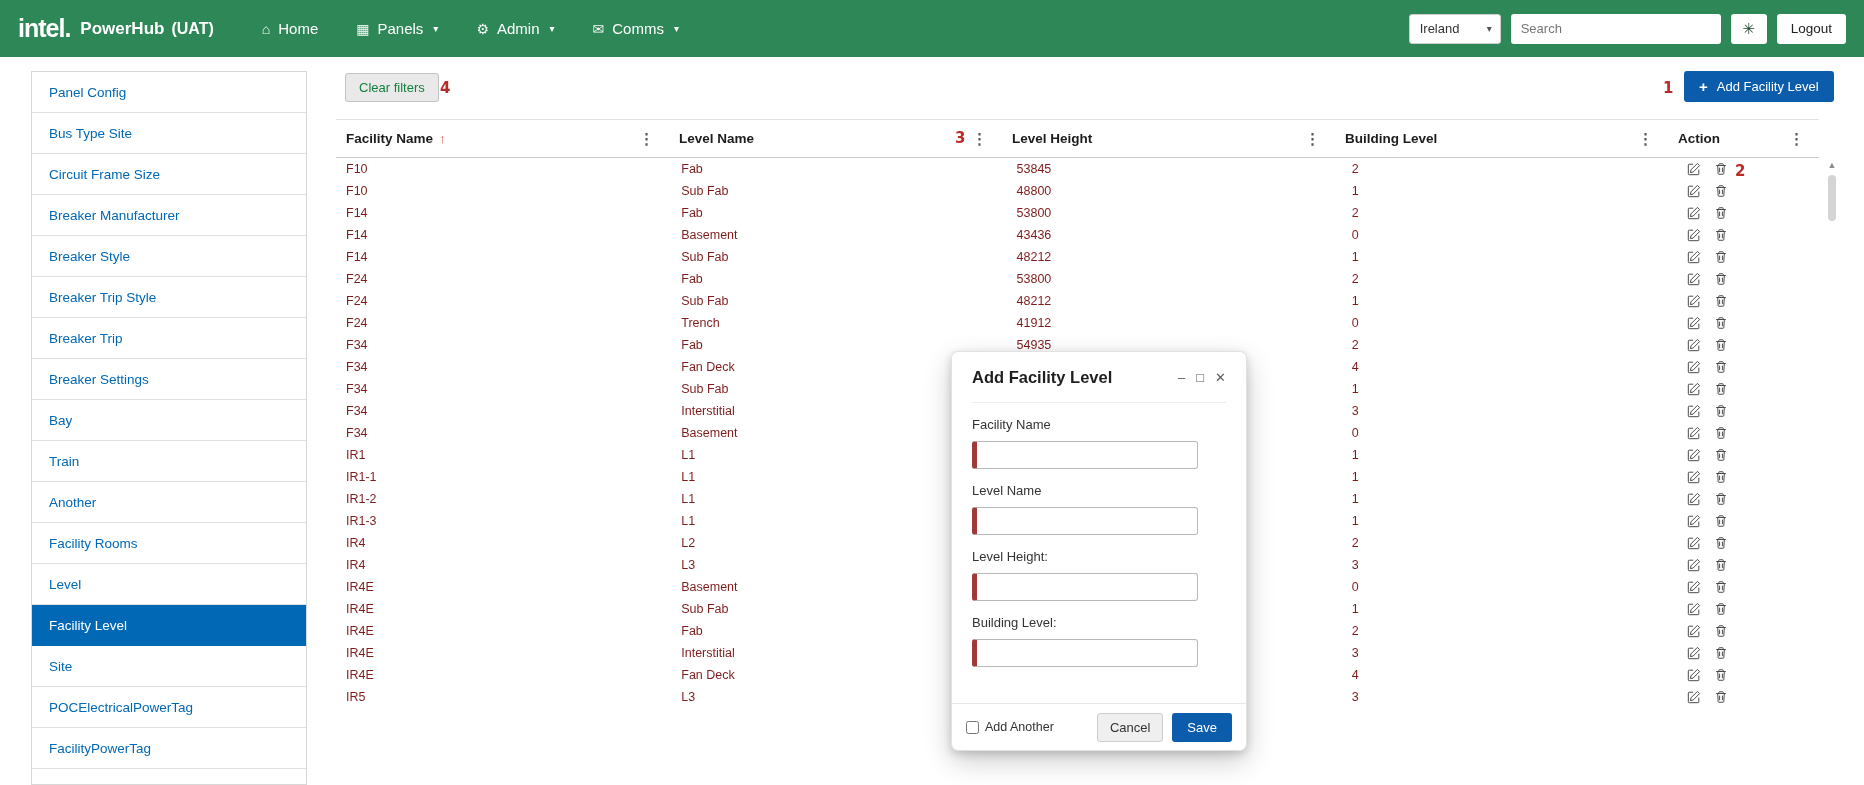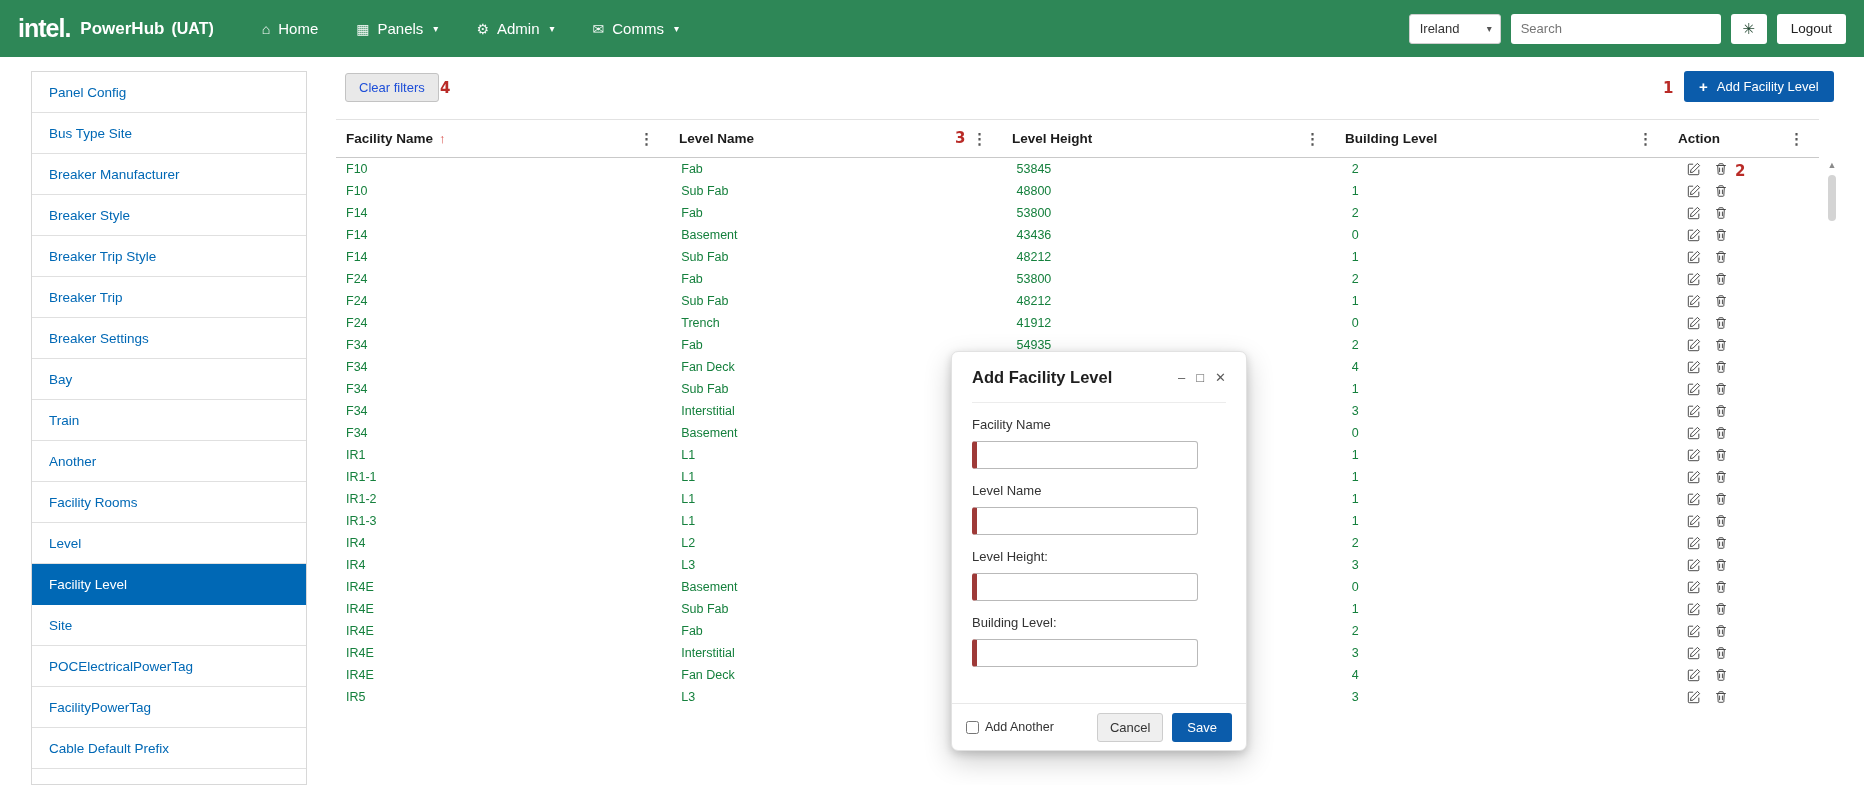--- a/index.html
+++ b/index.html
@@ -30,36 +30,36 @@
 
   
   .sidebar { position:absolute; left:31px; top:71px; width:276px; height:714px;
     border:1px solid #d8d8d8; overflow:hidden; background:#fff; }
   .side-item { height:41px; display:flex; align-items:center; padding:0 17px; font-size:13.5px;
     color:#0068b5; border-bottom:1px solid #e0e0e0; cursor:pointer; background:#fff; }
   .side-item.active { background:#0068b5; color:#fff; border-bottom-color:#0068b5; }
 
   
   .clear-filters { position:absolute; left:345px; top:73px; height:29px; padding:0 13px;
-    background:#e9e9e9; border:1px solid #c3c3c3; border-radius:3px; font-size:13px; color:#1d4ed8;
+    background:#e9e9e9; border:1px solid #c3c3c3; border-radius:3px; font-size:13px; color:#15803d;
     cursor:pointer; font-family:"Liberation Sans",sans-serif; }
   .add-btn { position:absolute; left:1684px; top:71px; height:31px; padding:0 15px;
     background:#0b5cab; color:#fff; border:none; border-radius:3px; font-size:13px;
     display:flex; align-items:center; gap:9px; cursor:pointer; font-family:"Liberation Sans",sans-serif; }
   .add-plus { font-size:15px; font-weight:bold; }
 
   
   .table { position:absolute; left:336px; top:119px; width:1483px; }
   .thead { display:flex; height:39px; border-top:1px solid #e2e2e2; border-bottom:1px solid #c9c9c9;
     align-items:center; background:#fff; }
   .th { display:flex; align-items:center; justify-content:space-between; height:100%;
     padding:0 12px 0 10px; font-weight:bold; font-size:13.5px; color:#1c1c1c;gap:39px; }
   .sort-arrow { color:#d9534f; font-weight:bold; margin-left:6px; font-size:13px; cursor:pointer; }
   .kebab { color:#555; font-size:15px; cursor:pointer; padding:0 3px; }
-  .row { display:flex; height:22px; align-items:center; font-size:12.5px; color:#15803d;gap:24px; }
+  .row { display:flex; height:22px; align-items:center; font-size:12.5px; color:#7f1d1d;gap:24px; }
   .cell { padding:0 10px; white-space:nowrap; overflow:hidden; }
   .action-cell { display:flex; gap:13px; align-items:center; }
   .row-icon-btn { background:none; border:none; padding:0; cursor:pointer; height:15px; }
 
   
   .vscroll { position:absolute; left:1826px; top:158px; width:12px; height:578px; }
   .vscroll-up { color:#8a8a8a; font-size:9px; text-align:center; line-height:14px; cursor:pointer; }
   .vscroll-thumb { width:8px; height:46px; background:#d4d4d4; border-radius:4px; margin:3px auto 0; cursor:pointer; }
 
   
@@ -129,20 +129,21 @@
     <button class="nav-icon-btn">
       <span>✳</span>
     </button>
     <button class="logout-btn">Logout</button>
   </div>
 </div>
 
 <div class="sidebar">
     <div class="side-item">Panel Config</div>
     <div class="side-item">Bus Type Site</div>
+    <div class="side-item">Circuit Frame Size</div>
     <div class="side-item">Breaker Manufacturer</div>
     <div class="side-item">Breaker Style</div>
     <div class="side-item">Breaker Trip Style</div>
     <div class="side-item">Breaker Trip</div>
     <div class="side-item">Breaker Settings</div>
     <div class="side-item">Bay</div>
     <div class="side-item">Train</div>
     <div class="side-item">Another</div>
     <div class="side-item">Facility Rooms</div>
     <div class="side-item">Level</div>

